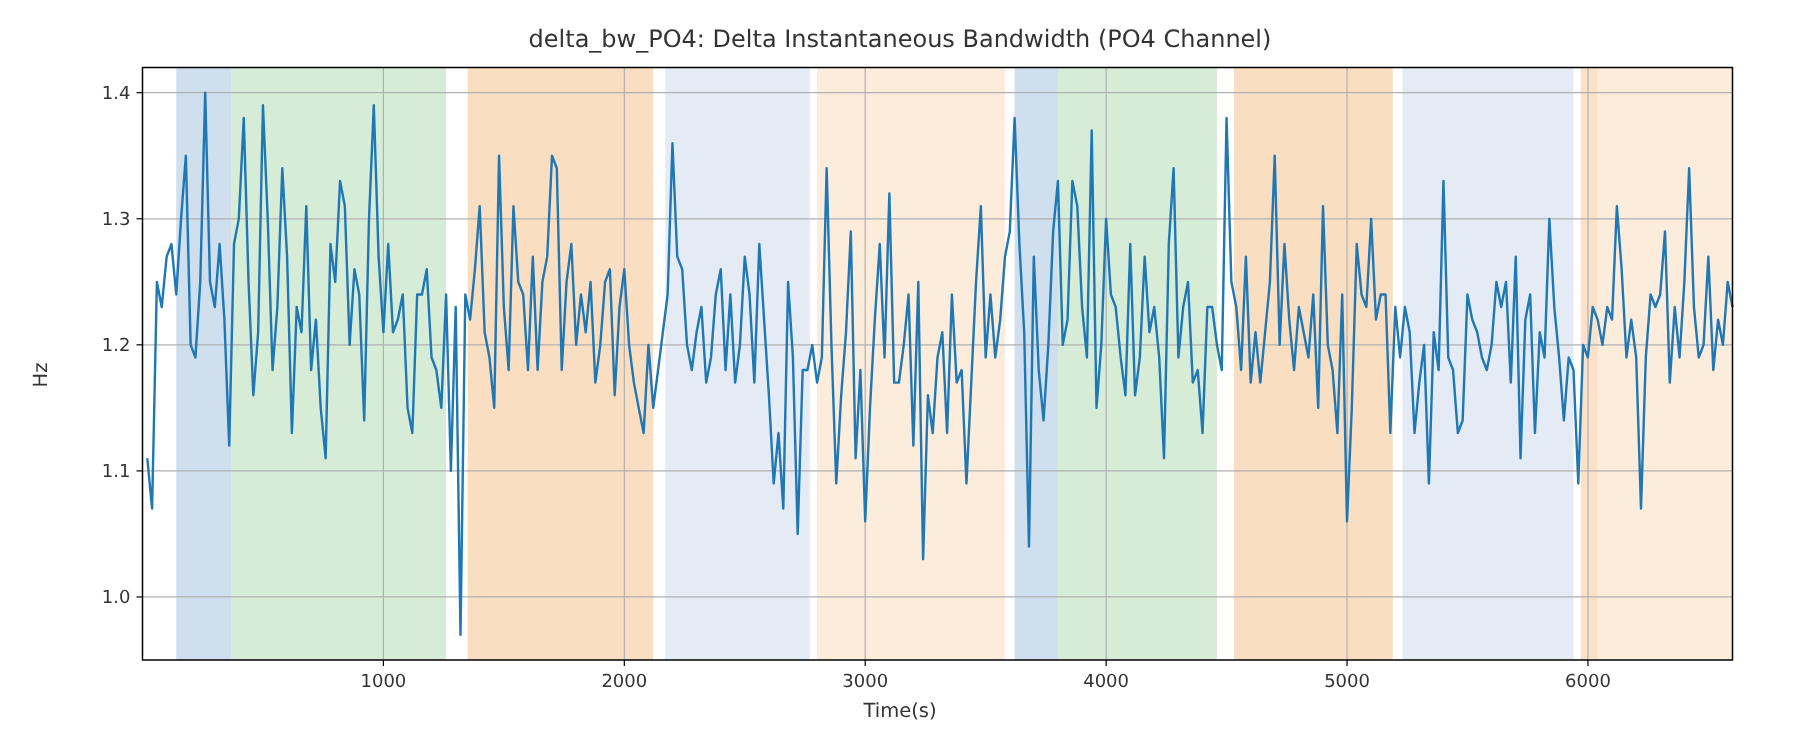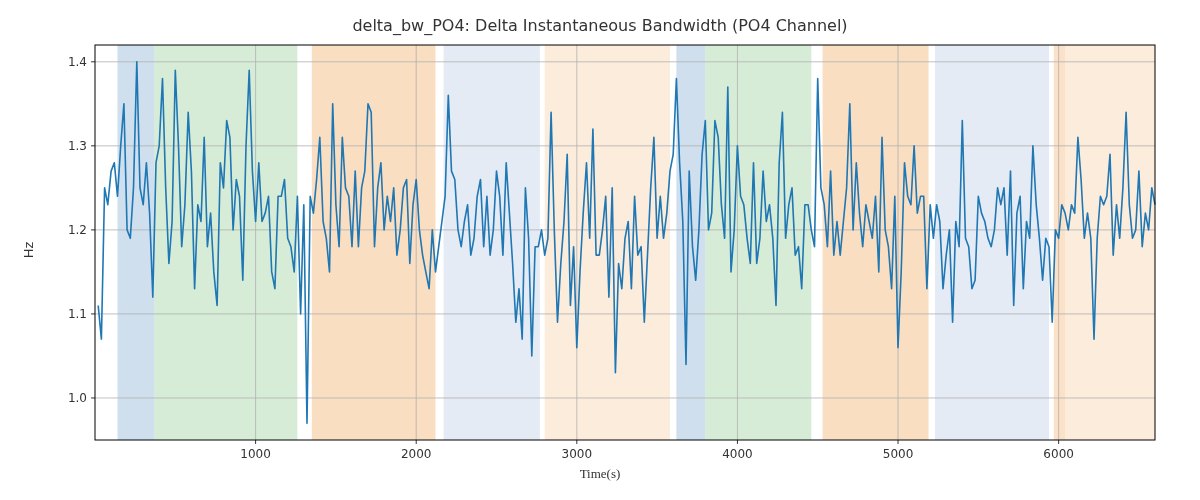--- a/index.html
+++ b/index.html
@@ -31,21 +31,20 @@
     transform: translate(-50%, -50%) rotate(-90deg);
     font-size: 13px;
   }
   .xlabel {
     position: absolute;
     bottom: 18px;
     left: 0;
     width: 100%;
     text-align: center;
     font-size: 13px;
-    font-family: Liberation Serif, serif;
   }
   .axes {
     position: absolute;
     left: 95px;
     top: 45px;
     width: 1060px;
     height: 395px;
   }
   svg { display: block; }
   .tick-label {

